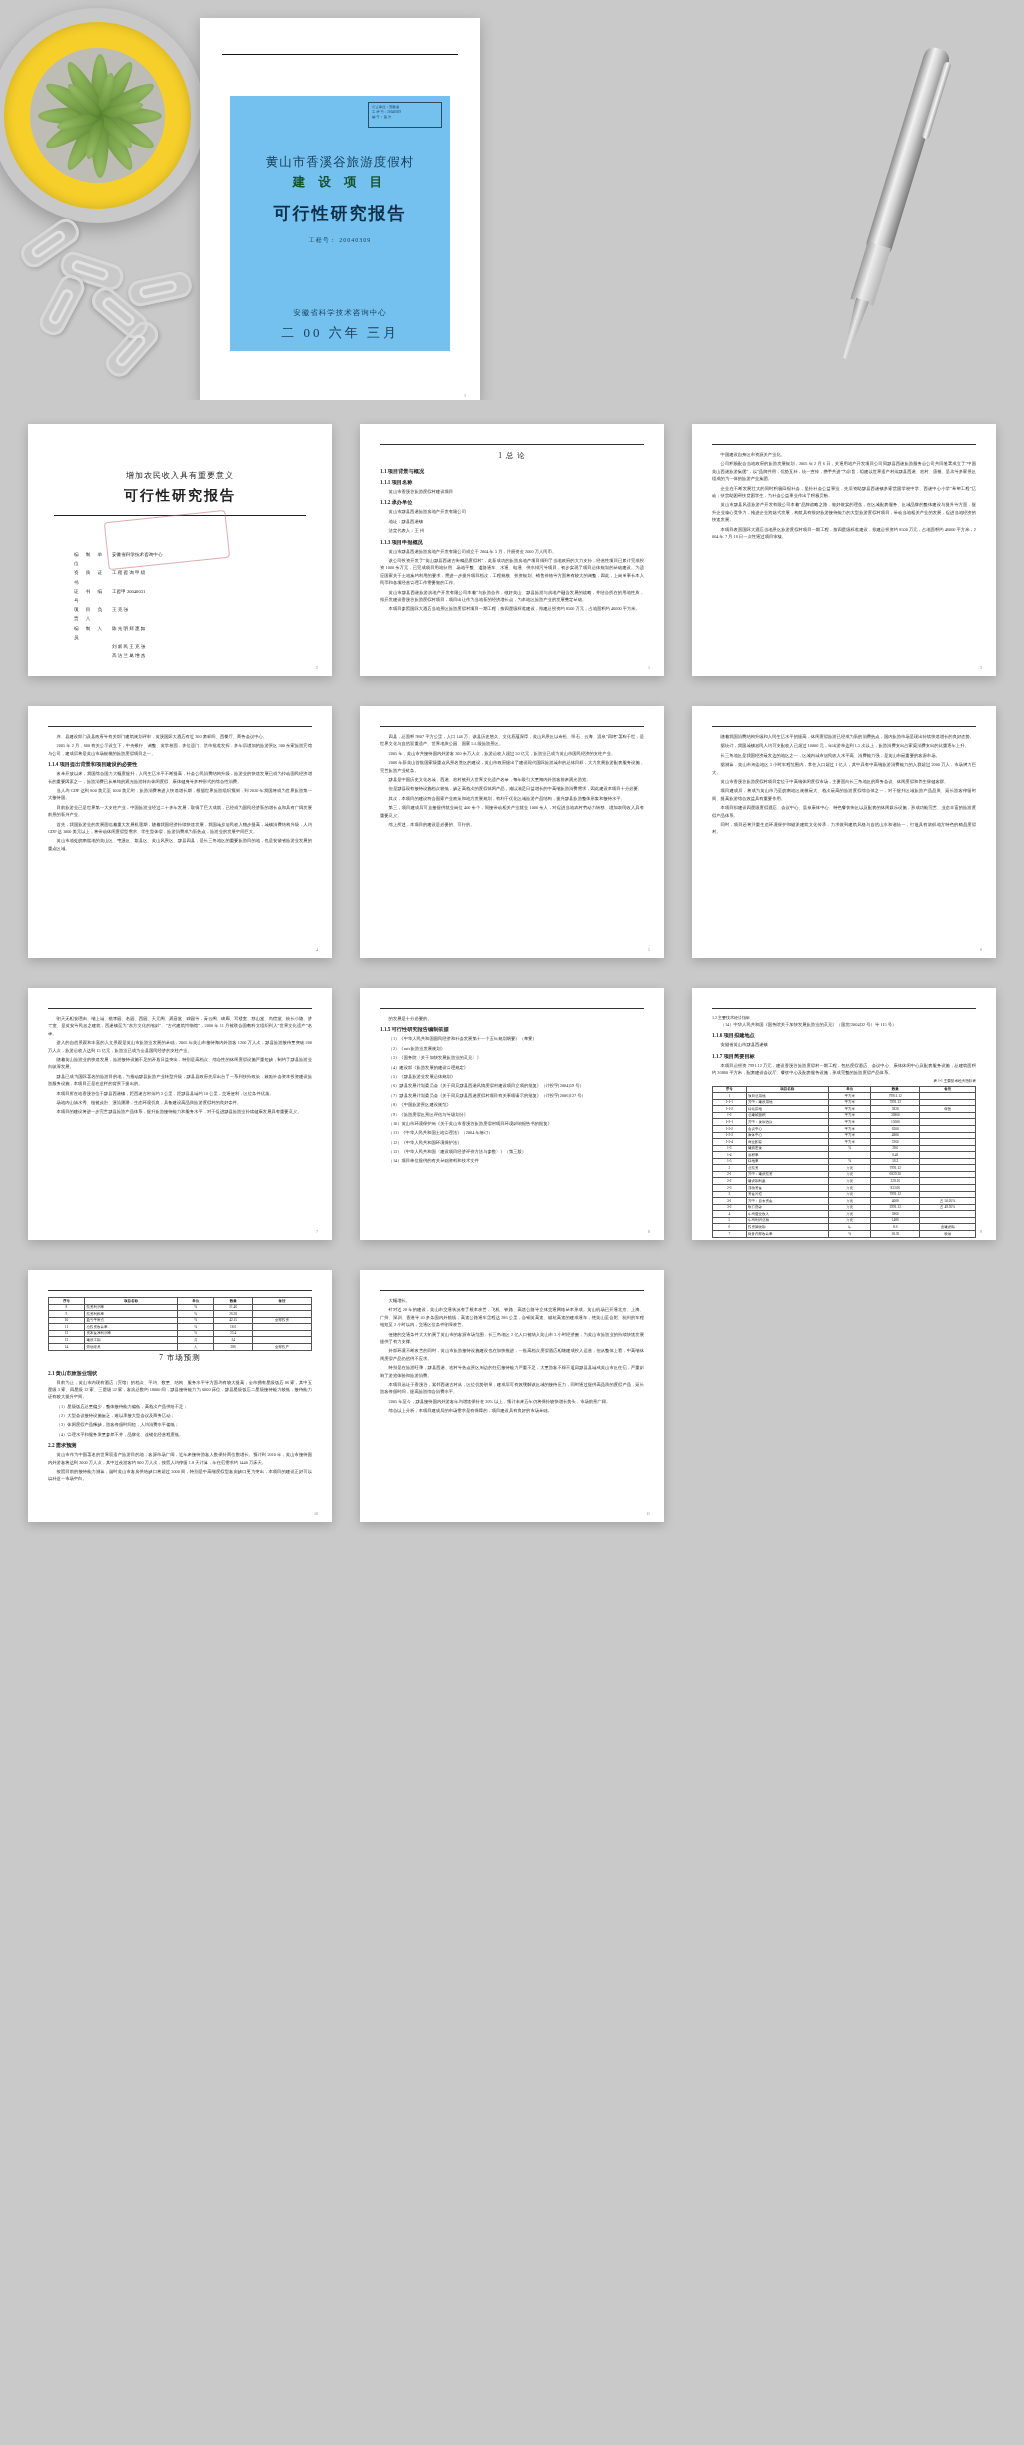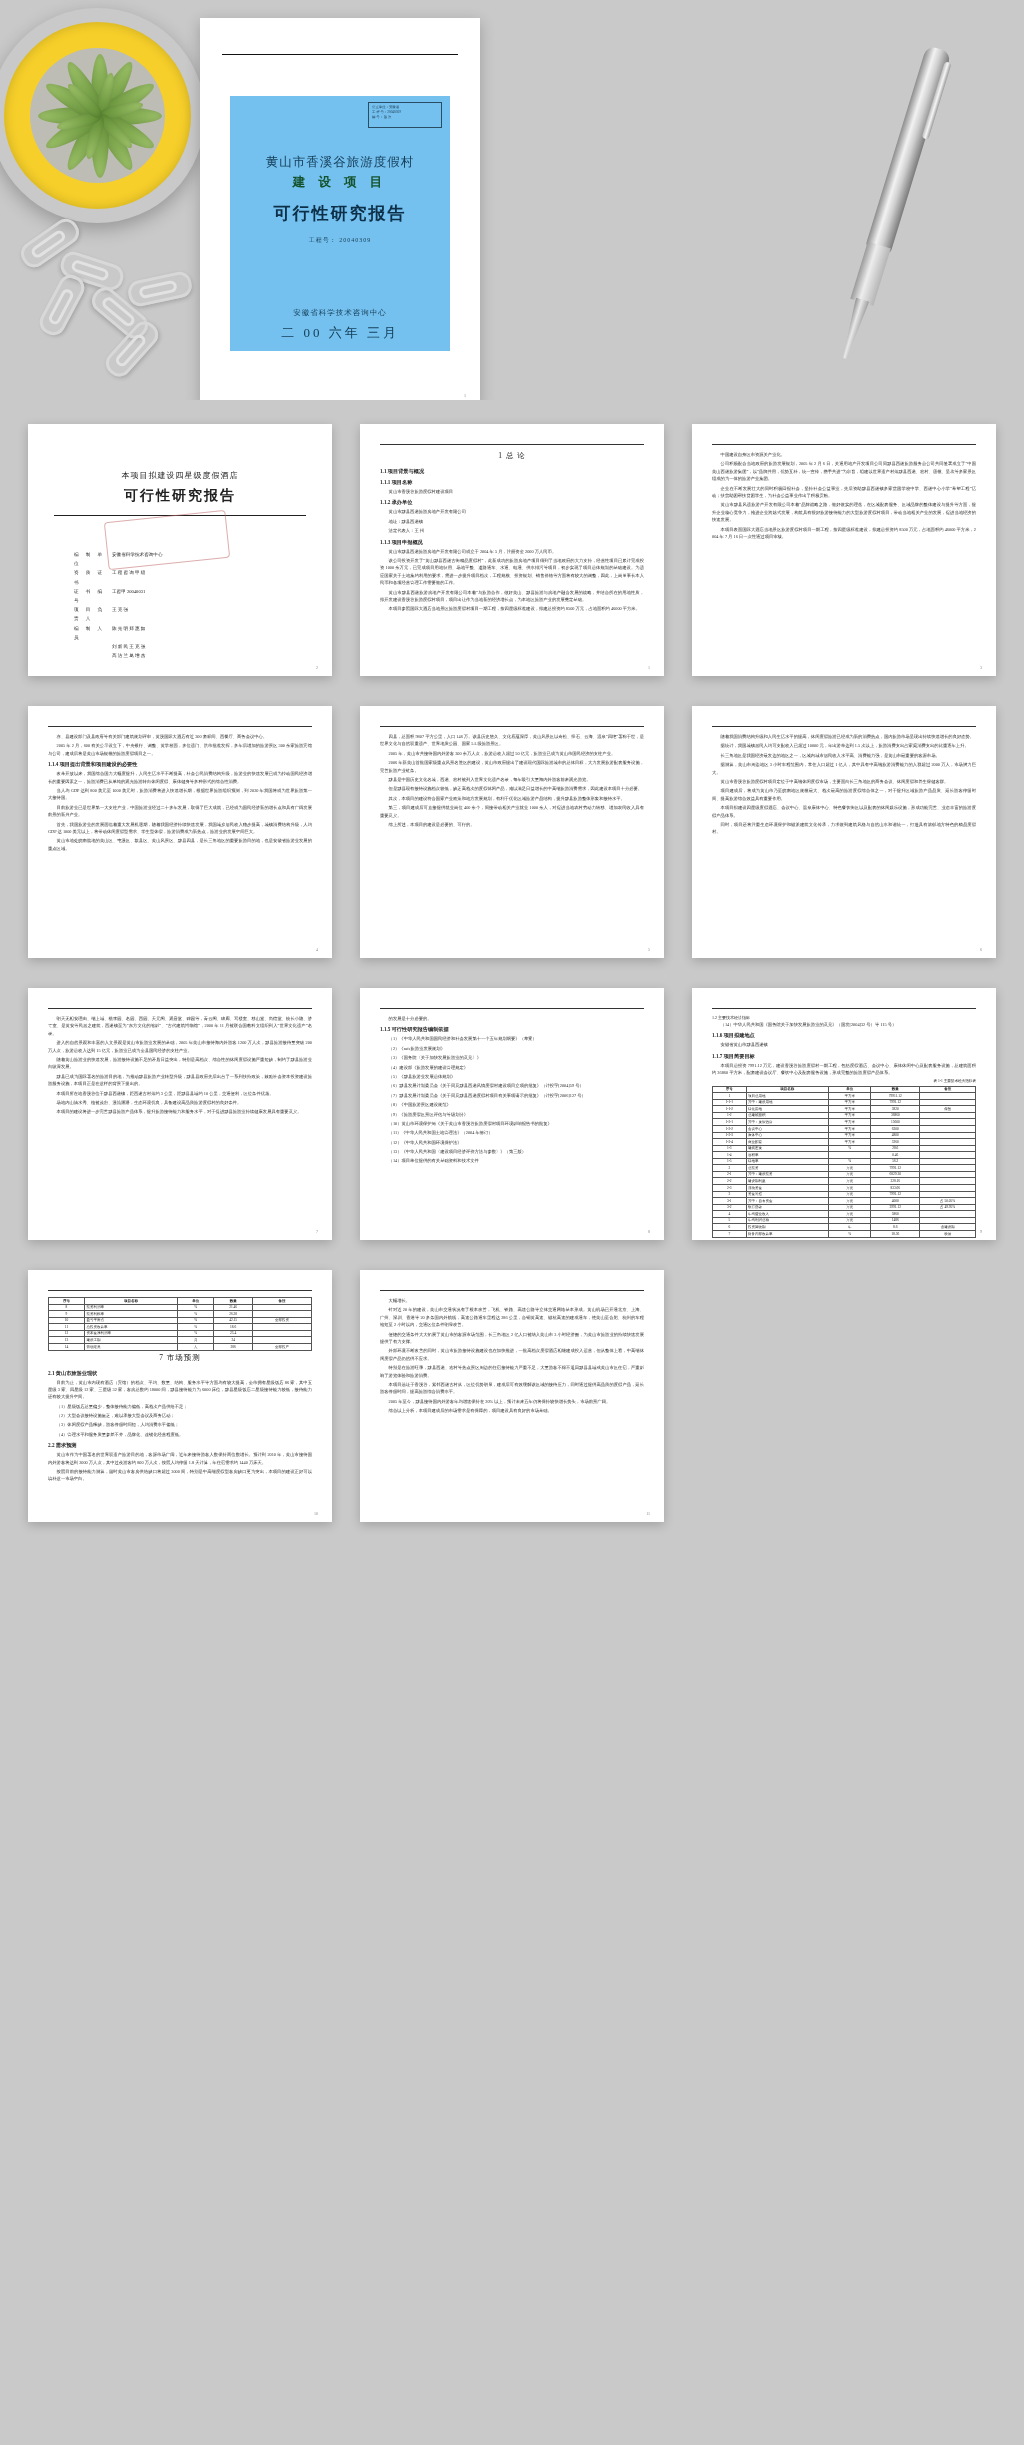--- a/index.html
+++ b/index.html
@@ -278,21 +278,21 @@
         <div class="cover-org">安徽省科学技术咨询中心</div>
         <div class="cover-date">二 00 六年 三月</div>
       </div>
       <div class="cover-pg">1</div>
     </div>
   </div>
 
   <div class="grid">
 
     <div class="sheet">
-      <div class="inner-title1">本项目拟建设四星级度假酒店</div>
+      <div class="inner-title1">增加农民收入具有重要意义</div>
       <div class="inner-title2">可行性研究报告</div>
       <div class="inner-rule"></div>
       <div class="stampbox"></div>
       <div class="kv">
         <div class="row">
             <div class="k">编 制 单 位</div>
             <div class="v">安徽省科学技术咨询中心</div>
           </div>
         <div class="row">
             <div class="k">资 质 证 书</div>

